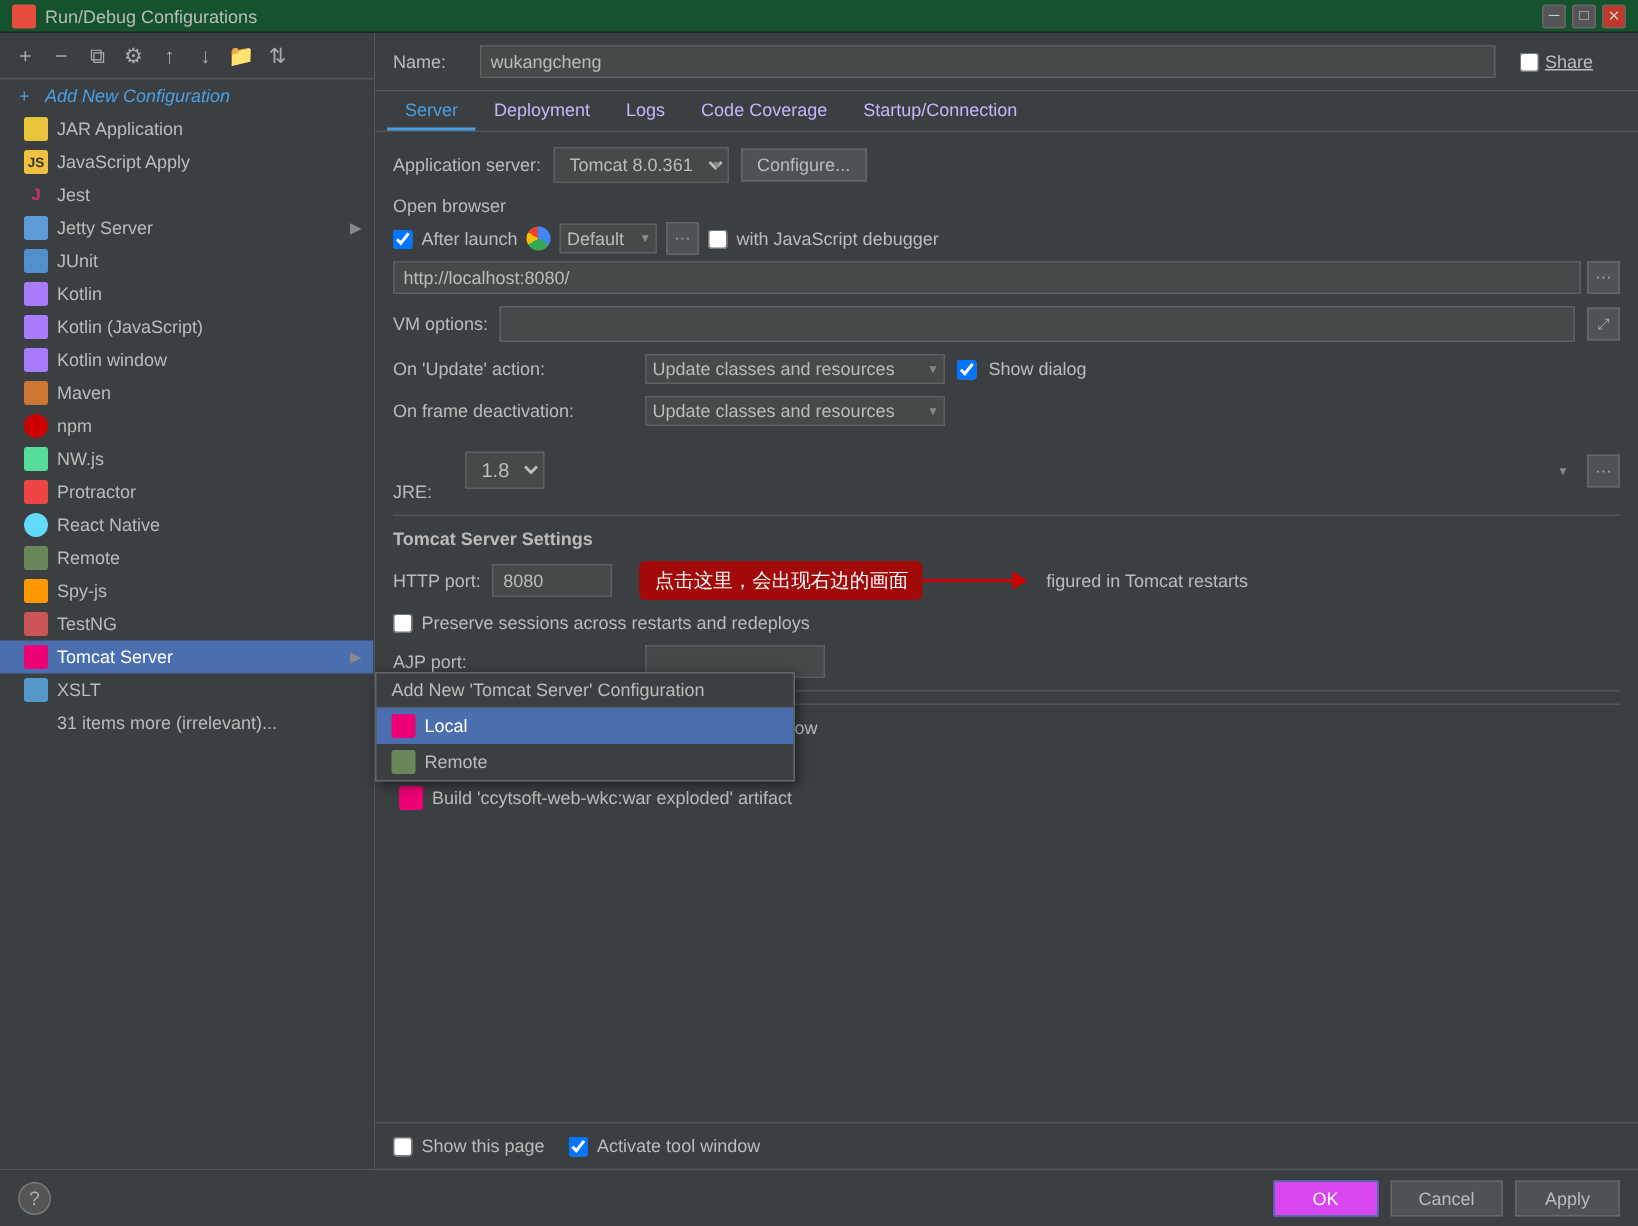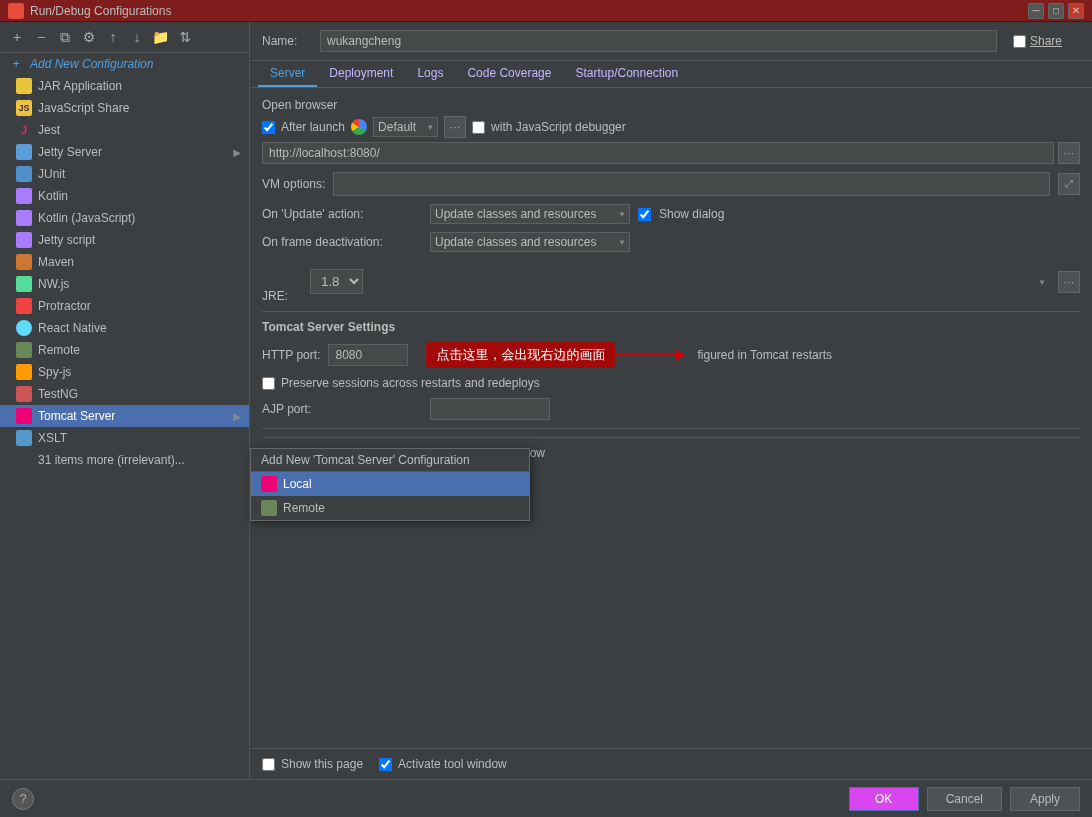--- a/index.html
+++ b/index.html
@@ -1,19 +1,19 @@
 <!DOCTYPE html>
 <html><head>
   <meta charset="utf-8">
   <style>
     * { box-sizing: border-box; margin: 0; padding: 0; }
     body { font-family: 'Segoe UI', Arial, sans-serif; font-size: 12px; background: #3c3f41; color: #bbb; width: 1092px; height: 817px; overflow: hidden; }
 
     .title-bar {
-      background: #7f1d1d;
+      background: #14532d;
       height: 22px;
       display: flex;
       align-items: center;
       padding: 0 8px;
       font-size: 12px;
       color: #bbb;
       border-bottom: 1px solid #222;
     }
     .title-bar .icon { width: 16px; height: 16px; margin-right: 6px; background: #e74c3c; border-radius: 2px; display: inline-block; }
     .title-bar-title { flex: 1; }
@@ -390,21 +390,21 @@
           <span>Add New Configuration</span>
         </div>
 
         <div class="sidebar-item">
           <span class="item-icon icon-jar"></span>
           <span>JAR Application</span>
         </div>
 
         <div class="sidebar-item">
           <span class="item-icon icon-js">JS</span>
-          <span>JavaScript Share</span>
+          <span>JavaScript Apply</span>
         </div>
 
         <div class="sidebar-item">
           <span class="item-icon" style="color:#c36; font-weight:bold; font-size:11px;">J</span>
           <span>Jest</span>
         </div>
 
         <div class="sidebar-item">
           <span class="item-icon icon-jetty"></span>
           <span>Jetty Server</span>
@@ -421,28 +421,32 @@
           <span>Kotlin</span>
         </div>
 
         <div class="sidebar-item">
           <span class="item-icon icon-kotlin"></span>
           <span>Kotlin (JavaScript)</span>
         </div>
 
         <div class="sidebar-item">
           <span class="item-icon icon-kotlin"></span>
-          <span>Jetty script</span>
+          <span>Kotlin window</span>
         </div>
 
         <div class="sidebar-item">
           <span class="item-icon icon-maven"></span>
           <span>Maven</span>
         </div>
 
+        <div class="sidebar-item">
+          <span class="item-icon icon-npm"></span>
+          <span>npm</span>
+        </div>
 
         <div class="sidebar-item">
           <span class="item-icon icon-nw"></span>
           <span>NW.js</span>
         </div>
 
         <div class="sidebar-item">
           <span class="item-icon icon-protractor"></span>
           <span>Protractor</span>
         </div>
@@ -501,20 +505,29 @@
       <div class="tabs">
         <div class="tab active">Server</div>
         <div class="tab">Deployment</div>
         <div class="tab">Logs</div>
         <div class="tab">Code Coverage</div>
         <div class="tab">Startup/Connection</div>
       </div>
 
       <div class="form-content">
 
+        <div class="app-server-row">
+          <label>Application server:</label>
+          <div class="select-wrapper">
+            <select class="app-server-select">
+              <option>Tomcat 8.0.361</option>
+            </select>
+          </div>
+          <button class="btn-configure">Configure...</button>
+        </div>
 
         <div class="open-browser-section">
           <div class="open-browser-label">Open browser</div>
           <div class="browser-row">
             <input type="checkbox" checked="" style="">
             <label>After launch</label>
 
             <span style="width:16px;height:16px;background:conic-gradient(#4285F4 0deg 120deg, #34A853 120deg 240deg, #FBBC05 240deg 300deg, #EA4335 300deg 360deg);border-radius:50%;display:inline-block;"></span>
             <div class="select-wrapper">
               <select class="form-select">

